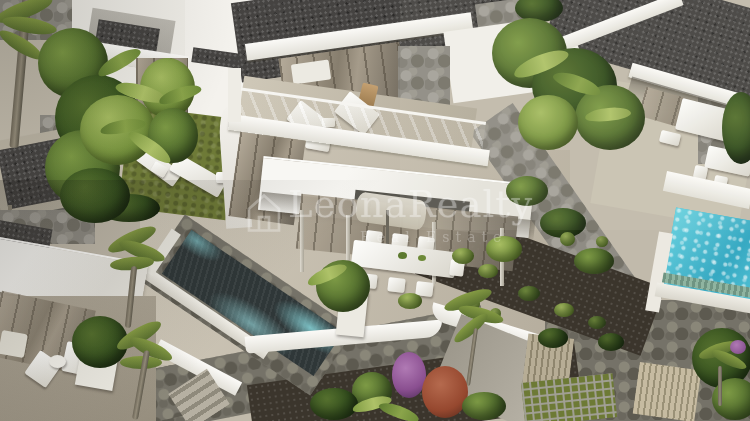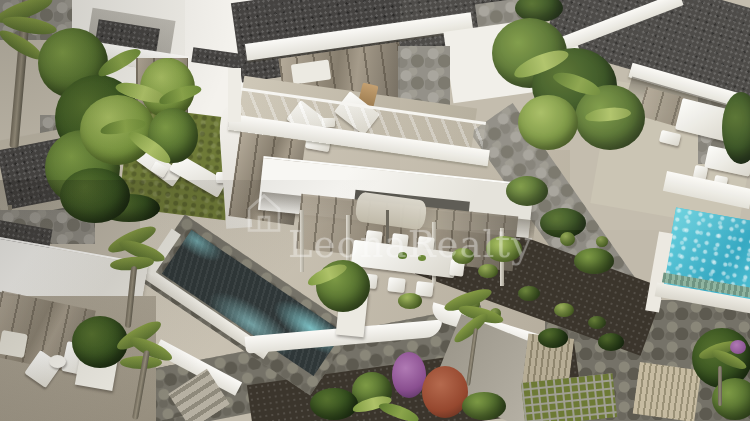--- a/index.html
+++ b/index.html
@@ -238,18 +238,19 @@
   <div class="x" style="left:730px;top:340px;width:16px;height:14px;border-radius:50%;background:radial-gradient(circle at 40% 35%,#b07ab4,#7a4583);"></div>
 
   <div class="x" style="left:0;top:180px;width:400px;height:241px;background:linear-gradient(135deg,rgba(25,22,18,.22),rgba(25,22,18,0) 60%);pointer-events:none;"></div>
   <div class="x" style="left:0;top:0;width:240px;height:240px;background:radial-gradient(circle at 0 0,rgba(20,20,16,.18),rgba(20,20,16,0) 70%);pointer-events:none;"></div>
   <div class="x" style="left:400px;top:0;width:350px;height:230px;background:rgba(255,250,235,.05);pointer-events:none;"></div>
 
   <div class="x wm" style="left:244px;top:186px;width:310px;height:92px;">
     <svg width="40" height="46" viewBox="0 0 24 27" style="flex:0 0 auto;margin-top:4px;">
       <path d="M3 11 L12 3 L21 11 V24 H3 Z M9 24 V16 H15 V24" fill="none" stroke="currentColor" stroke-width="1.6"></path>
     </svg>
-    <div style="margin-left:4px;margin-top:40px;">
+    <div style="margin-left:4px;">
       <div class="wm-brand">LeonaRealty</div>
+      <div class="wm-sub" style="margin:6px 0 0 72px;">Real Estate</div>
     </div>
   </div>
 
 </div>
 
 </body></html>

